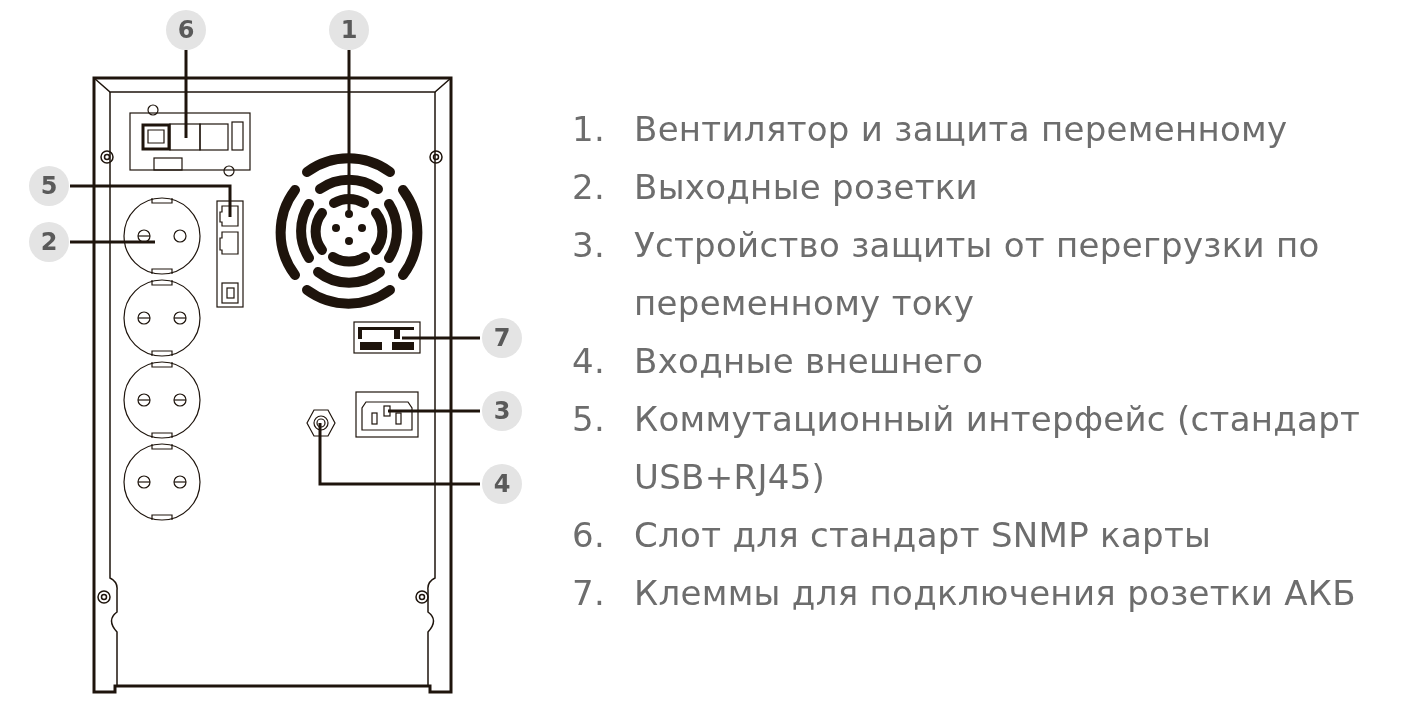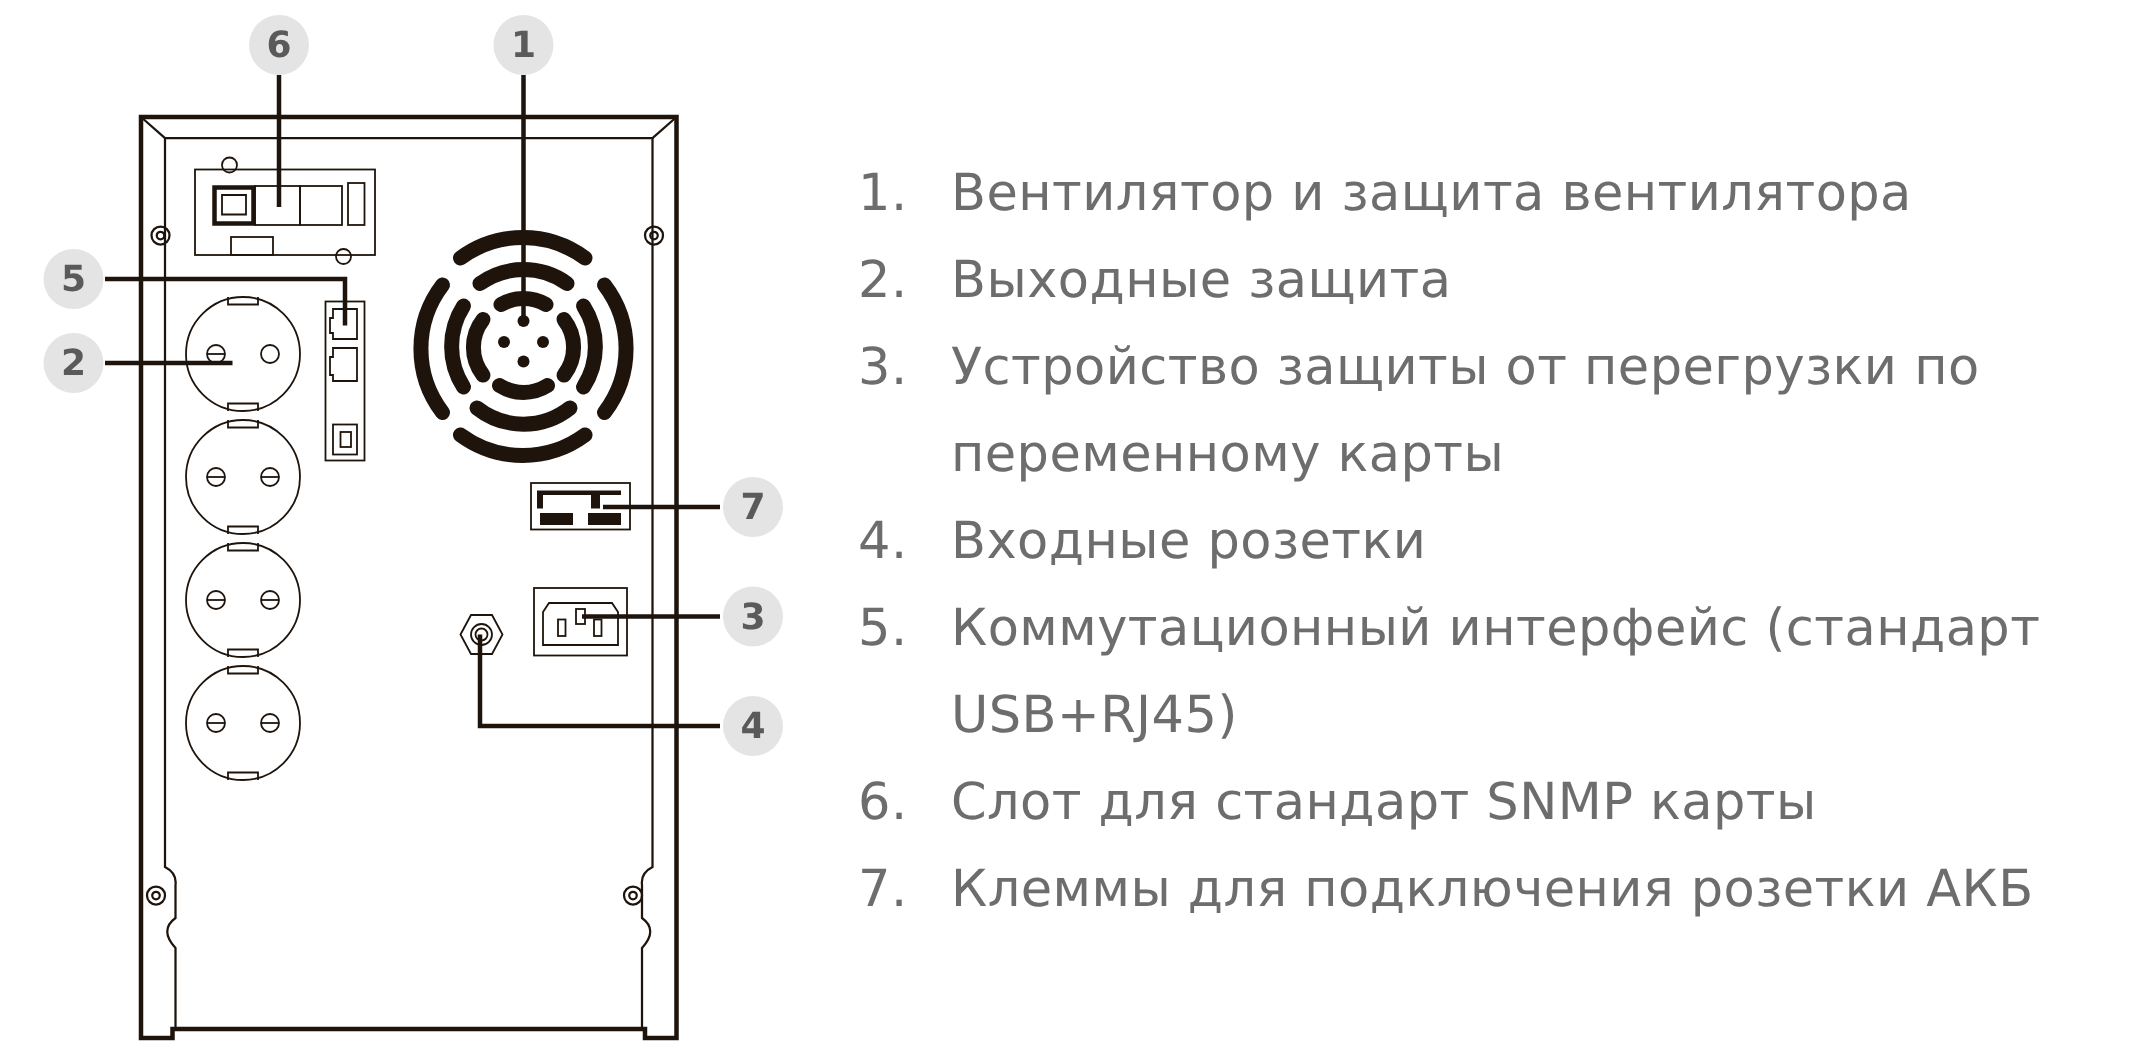--- a/index.html
+++ b/index.html
@@ -153,33 +153,33 @@
   <div class="badge" style="left:29px;top:166px;">5</div>
   <div class="badge" style="left:29px;top:222px;">2</div>
   <div class="badge" style="left:482px;top:318px;">7</div>
   <div class="badge" style="left:482px;top:391px;">3</div>
   <div class="badge" style="left:482px;top:464px;">4</div>
 </div>
 
 <div id="legend">
   <div class="leg-item">
     <span class="leg-num">1.</span>
-    <span class="leg-text">Вентилятор и защита вентилятора</span>
+    <span class="leg-text">Вентилятор и защита переменному</span>
   </div>
   <div class="leg-item">
     <span class="leg-num">2.</span>
-    <span class="leg-text">Выходные защита</span>
+    <span class="leg-text">Выходные розетки</span>
   </div>
   <div class="leg-item" style="width:790px;">
     <span class="leg-num">3.</span>
-    <span class="leg-text">Устройство защиты от перегрузки по переменному карты</span>
+    <span class="leg-text">Устройство защиты от перегрузки по переменному току</span>
   </div>
   <div class="leg-item">
     <span class="leg-num">4.</span>
-    <span class="leg-text">Входные розетки</span>
+    <span class="leg-text">Входные внешнего</span>
   </div>
   <div class="leg-item" style="width:830px;">
     <span class="leg-num">5.</span>
     <span class="leg-text">Коммутационный интерфейс (стандарт USB+RJ45)</span>
   </div>
   <div class="leg-item">
     <span class="leg-num">6.</span>
     <span class="leg-text">Слот для стандарт SNMP карты</span>
   </div>
   <div class="leg-item" style="white-space:nowrap;">

